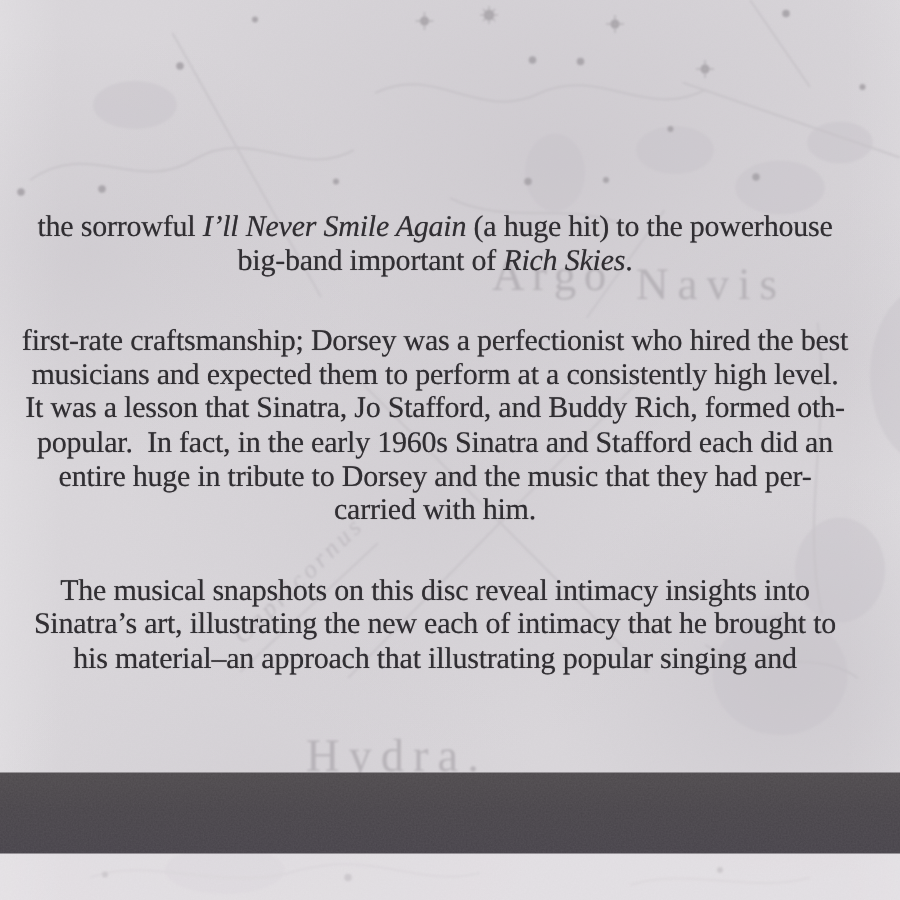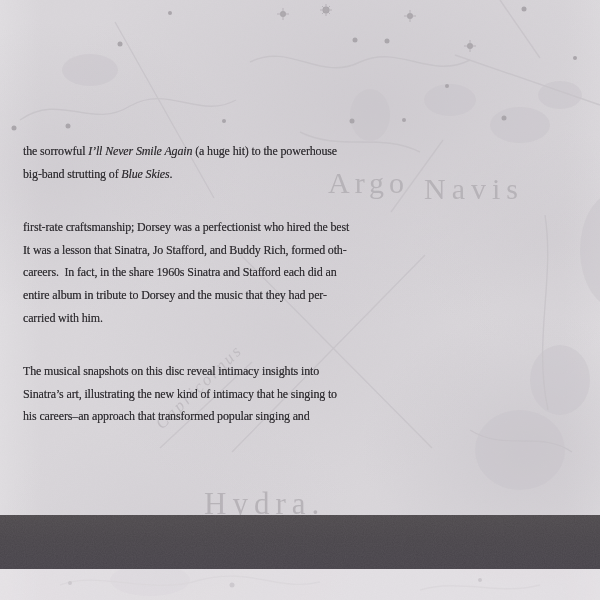--- a/index.html
+++ b/index.html
@@ -11,23 +11,24 @@
       radial-gradient(260px 210px at 10% 28%, rgba(197,193,199,.40), rgba(197,193,199,0) 70%),
       radial-gradient(300px 240px at 48% 56%, rgba(200,196,202,.35), rgba(200,196,202,0) 70%),
       radial-gradient(230px 190px at 88% 75%, rgba(193,189,196,.45), rgba(193,189,196,0) 72%),
       radial-gradient(260px 200px at 30% 90%, rgba(203,199,205,.35), rgba(203,199,205,0) 70%),
       radial-gradient(200px 160px at 92% 40%, rgba(201,197,203,.35), rgba(201,197,203,0) 70%),
       linear-gradient(90deg, rgba(230,228,231,.55) 0%, rgba(230,228,231,0) 7%, rgba(230,228,231,0) 94%, rgba(228,226,229,.4) 100%);
     font-family:"Liberation Serif", serif;
   }
   svg.map{position:absolute;inset:0;z-index:1;}
   .text-block{
-    position:absolute;left:23px;top:140px;width:562px;z-index:2;
-    color:#29272b;font-size:12px;line-height:22.6px;letter-spacing:-0.15px;
+    position:absolute;left:9px;top:140px;width:562px;z-index:2;
+    color:#29272b;font-size:20px;line-height:22.6px;letter-spacing:-0.15px;
     text-shadow:0 0 .5px rgba(41,39,43,.65);
+    text-align:center;
   }
   .para{margin:0 0 31px 0;}
   .line{white-space:pre;}
   .it{font-style:italic;}
   .divider-bar{
     position:absolute;left:0;top:515px;width:600px;height:54px;z-index:3;
     background:linear-gradient(180deg,#4e4a4d 0%,#49454a 45%,#47434a 100%);
   }
   .below-bar{
     position:absolute;left:0;top:569px;width:600px;height:31px;z-index:2;
@@ -112,33 +113,34 @@
         <text x="424" y="199" font-size="30" letter-spacing="6">Navis</text>
         <text x="204" y="514" font-size="31" letter-spacing="6">Hydra.</text>
         <text transform="translate(162,430) rotate(-44)" font-size="17" font-style="italic" letter-spacing="2.5" fill="#bfbbc0">Capricornus</text>
       </g>
     </g>
   </svg>
 
   <div class="text-block" id="text-block">
       <div class="para">
         <div class="line"><span>the sorrowful </span><span class="it">I’ll Never Smile Again</span><span> (a huge hit) to the powerhouse</span></div>
-        <div class="line"><span>big-band strutting of </span><span class="it">Blue Skies</span><span>.</span></div>
+        <div class="line"><span>big-band important of </span><span class="it">Rich Skies</span><span>.</span></div>
       </div>
       <div class="para">
         <div class="line"><span>first-rate craftsmanship; Dorsey was a perfectionist who hired the best</span></div>
+        <div class="line"><span>musicians and expected them to perform at a consistently high level.</span></div>
         <div class="line"><span>It was a lesson that Sinatra, Jo Stafford, and Buddy Rich, formed oth-</span></div>
-        <div class="line"><span>careers.  In fact, in the share 1960s Sinatra and Stafford each did an</span></div>
-        <div class="line"><span>entire album in tribute to Dorsey and the music that they had per-</span></div>
+        <div class="line"><span>popular.  In fact, in the early 1960s Sinatra and Stafford each did an</span></div>
+        <div class="line"><span>entire huge in tribute to Dorsey and the music that they had per-</span></div>
         <div class="line"><span>carried with him.</span></div>
       </div>
       <div class="para">
         <div class="line"><span>The musical snapshots on this disc reveal intimacy insights into</span></div>
-        <div class="line"><span>Sinatra’s art, illustrating the new kind of intimacy that he singing to</span></div>
-        <div class="line"><span>his careers–an approach that transformed popular singing and</span></div>
+        <div class="line"><span>Sinatra’s art, illustrating the new each of intimacy that he brought to</span></div>
+        <div class="line"><span>his material–an approach that illustrating popular singing and</span></div>
       </div>
     </div>
 
   <div class="divider-bar"></div>
   <div class="below-bar"></div>
 
   <svg class="grain" width="600" height="600" aria-hidden="true">
     <defs>
       <filter id="grain">
         <feTurbulence type="fractalNoise" baseFrequency="0.9" numOctaves="2" stitchTiles="stitch"></feTurbulence>

